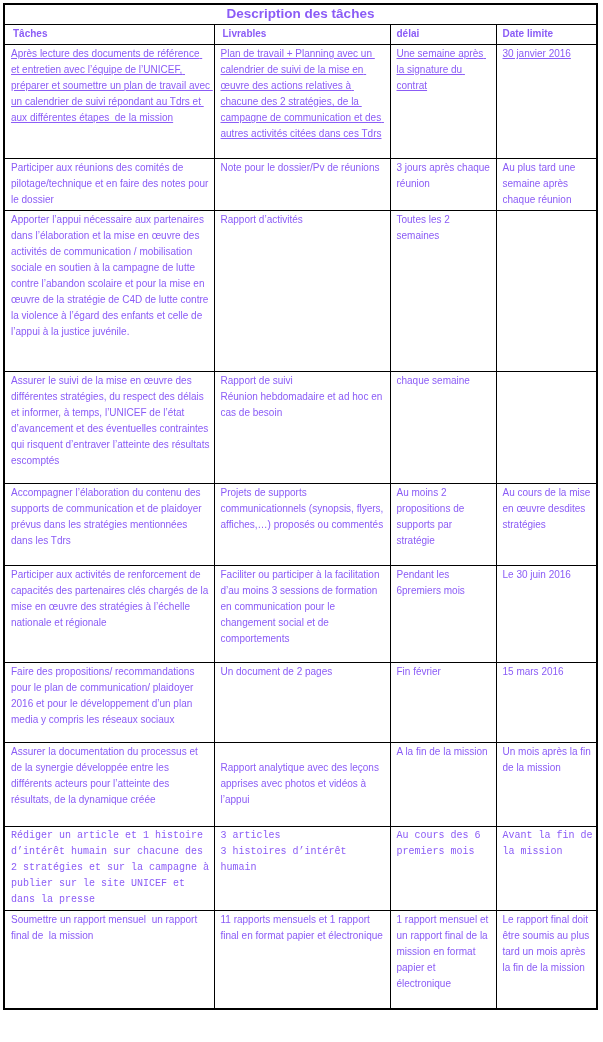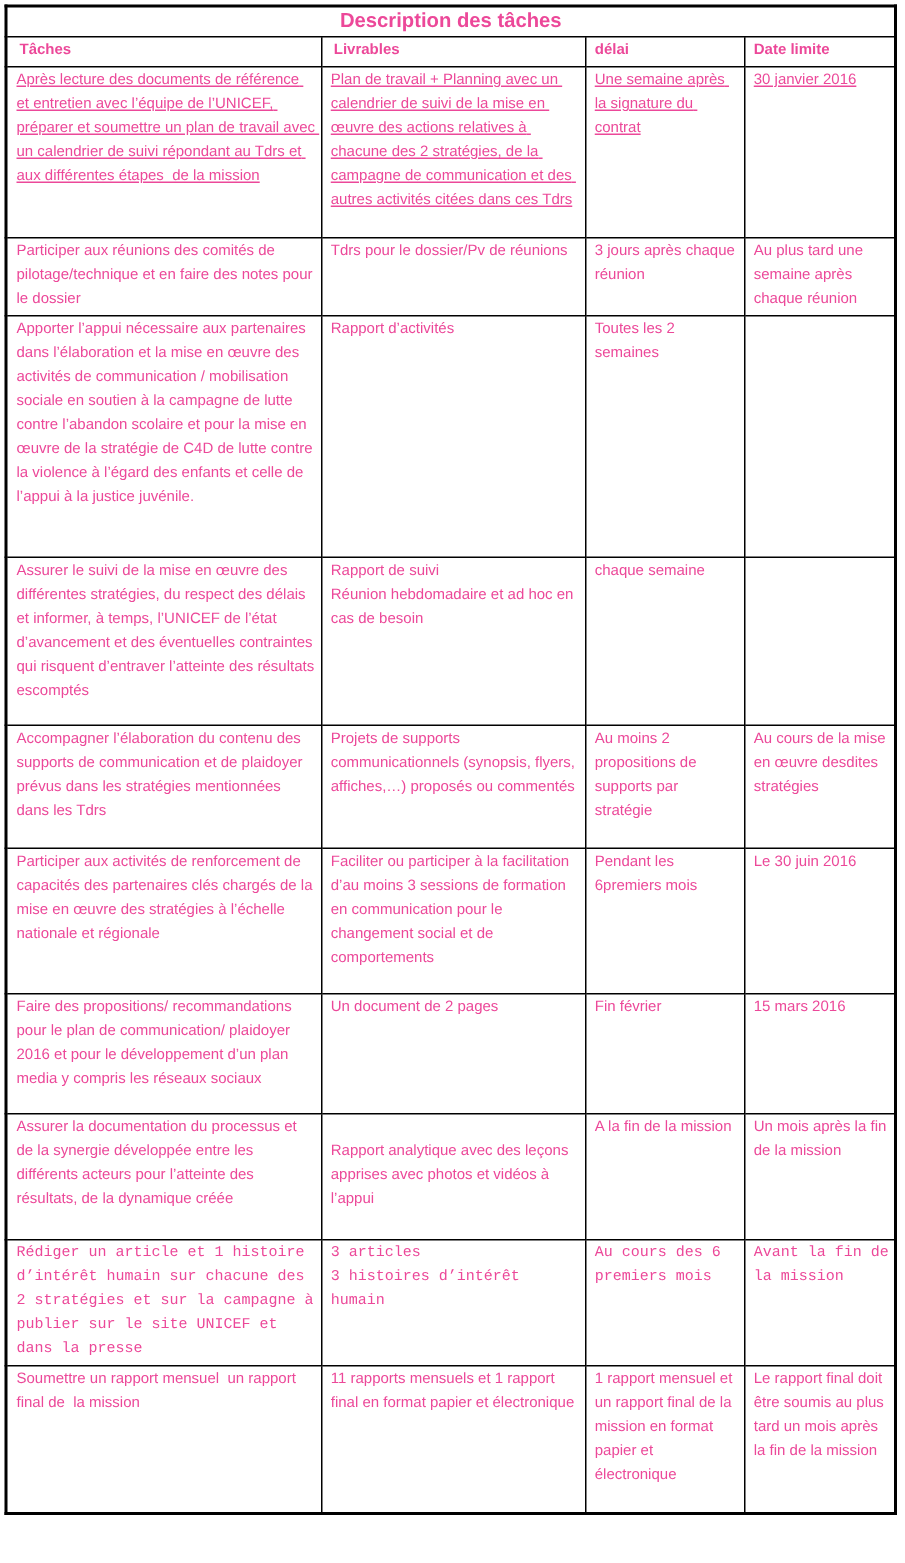--- a/index.html
+++ b/index.html
@@ -7,21 +7,21 @@
     padding: 0;
     background: #ffffff;
   }
   .page {
     width: 603px;
     height: 1042px;
     background: #ffffff;
     box-sizing: border-box;
     padding: 3px 4px 0 3px;
     font-family: "Liberation Sans", sans-serif;
-    color: #ec4899;
+    color: #8b5cf6;
   }
   table.tdr-table {
     border-collapse: collapse;
     table-layout: fixed;
     width: 595px;
     border: 2px solid #000000;
   }
   col.c-taches   { width: 210px; }
   col.c-livr     { width: 176px; }
   col.c-delai    { width: 106px; }
@@ -86,21 +86,21 @@
         <td class="h-limite">Date limite</td>
       </tr>
       <tr class="r0">
         <td>Après lecture des documents de référence et entretien avec l’équipe de l’UNICEF, préparer et soumettre un plan de travail avec un calendrier de suivi répondant au Tdrs et aux différentes étapes  de la mission</td>
         <td>Plan de travail + Planning avec un calendrier de suivi de la mise en œuvre des actions relatives à chacune des 2 stratégies, de la campagne de communication et des autres activités citées dans ces Tdrs</td>
         <td>Une semaine après la signature du contrat</td>
         <td>30 janvier 2016</td>
       </tr>
       <tr class="r1">
         <td>Participer aux réunions des comités de pilotage/technique et en faire des notes pour le dossier</td>
-        <td>Tdrs pour le dossier/Pv de réunions</td>
+        <td>Note pour le dossier/Pv de réunions</td>
         <td>3 jours après chaque réunion</td>
         <td>Au plus tard une semaine après chaque réunion</td>
       </tr>
       <tr class="r2">
         <td>Apporter l’appui nécessaire aux partenaires dans l’élaboration et la mise en œuvre des activités de communication / mobilisation sociale en soutien à la campagne de lutte contre l’abandon scolaire et pour la mise en œuvre de la stratégie de C4D de lutte contre la violence à l’égard des enfants et celle de l’appui à la justice juvénile.</td>
         <td>Rapport d’activités</td>
         <td>Toutes les 2 semaines</td>
         <td></td>
       </tr>
       <tr class="r3">

